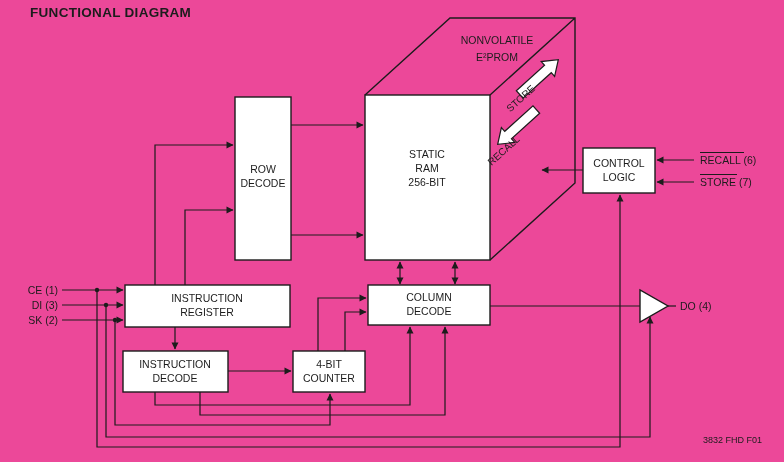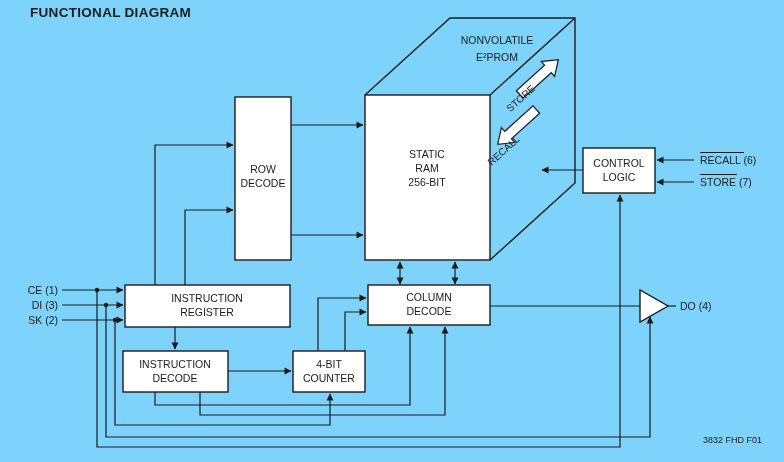--- a/index.html
+++ b/index.html
@@ -1,16 +1,16 @@
 <!DOCTYPE html>
 <html><head>
 <meta charset="utf-8">
 <style>
   html,body{margin:0;padding:0;background:#ffffff;}
-  .stage{position:relative;width:784px;height:462px;background:#7dd3fc;overflow:hidden;}
+  .stage{position:relative;width:784px;height:462px;background:#ec4899;overflow:hidden;}
   svg{display:block;}
   .wire{stroke:#1c1c1c;stroke-width:1.2;fill:none;}
   .boxline{stroke:#1c1c1c;stroke-width:1.4;fill:#ffffff;}
   .cubeline{stroke:#1c1c1c;stroke-width:1.4;fill:none;}
   .blockarrow{stroke:#1c1c1c;stroke-width:1.2;fill:#ffffff;}
   .overline{stroke:#1c1c1c;stroke-width:1.1;}
   .dot{fill:#1c1c1c;}
   text{font-family:"Liberation Sans","DejaVu Sans",sans-serif;fill:#1c1c1c;}
   .title{font-size:13.5px;font-weight:700;letter-spacing:.3px;}
   .blocklabel{font-size:10.5px;text-anchor:middle;}

